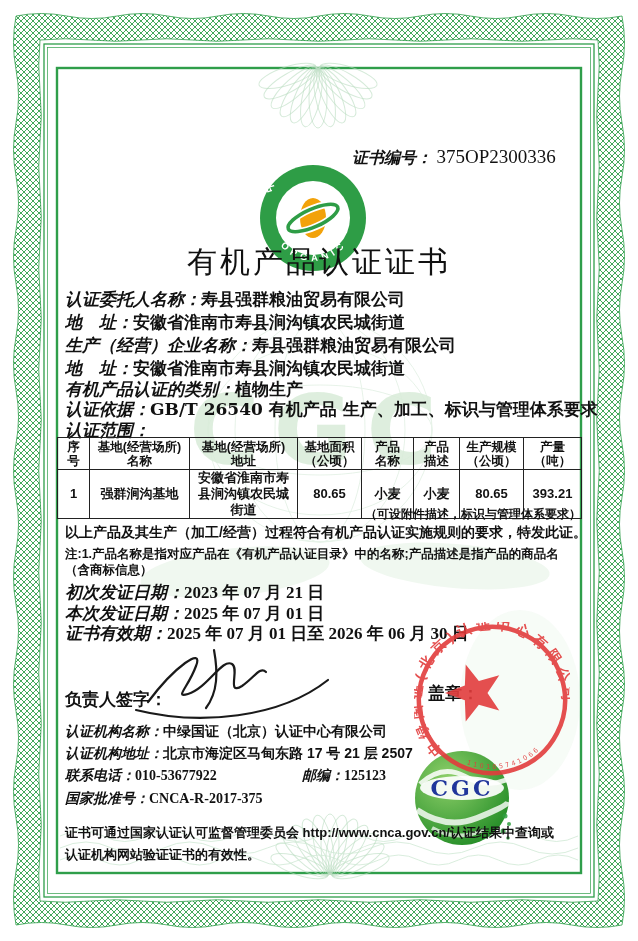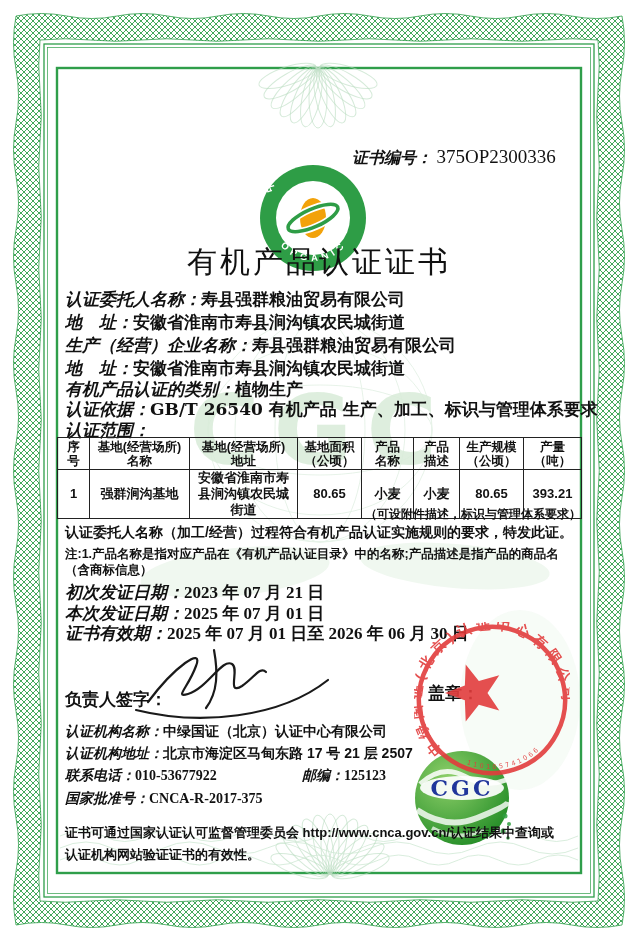--- a/index.html
+++ b/index.html
@@ -201,21 +201,21 @@
         <td>小麦</td>
         <td>小麦</td>
         <td>80.65</td>
         <td>393.21</td>
       </tr>
     </tbody>
   </table>
 
   <div class="note-attach">（可设附件描述，标识与管理体系要求）</div>
 
-  <div class="line decl">认证委托人名称（加工/经营）过程符合有机产品认证实施规则的要求，特发此证。</div>
+  <div class="line decl">以上产品及其生产（加工/经营）过程符合有机产品认证实施规则的要求，特发此证。</div>
   <div class="line note" style="top:546px">注:1.产品名称是指对应产品在《有机产品认证目录》中的名称;产品描述是指产品的商品名</div>
   <div class="line note" style="top:562px">（含商标信息）</div>
 
   <div class="line f15" style="top:581px">
     <span class="lb">初次发证日期：</span><span class="serifnum">2023 年 07 月 21 日</span></div>
   <div class="line f15" style="top:602px">
     <span class="lb">本次发证日期：</span><span class="serifnum">2025 年 07 月 01 日</span></div>
   <div class="line f15" style="top:622px">
     <span class="lb">证书有效期：</span><span class="serifnum">2025 年 07 月 01 日至 2026 年 06 月 30 日</span></div>
 

